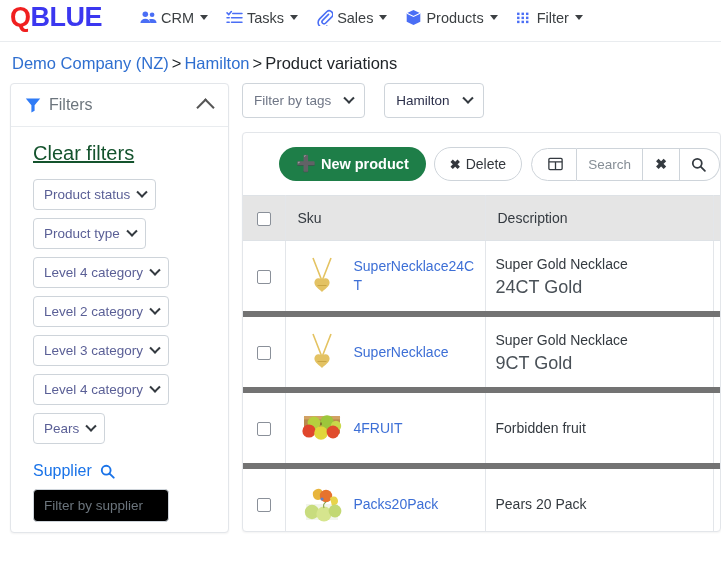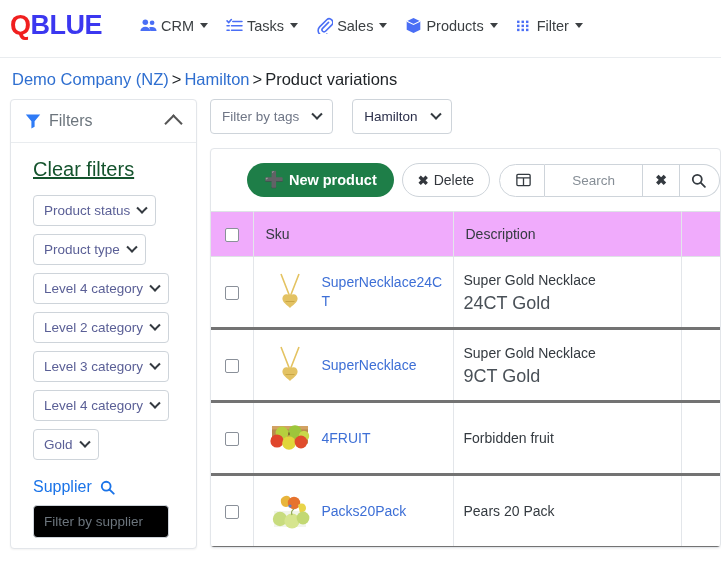--- a/index.html
+++ b/index.html
@@ -7,21 +7,21 @@
     margin: 0; padding: 0;
     width: 721px; height: 561px;
     overflow: hidden;
     background: #ffffff;
     font-family: "Liberation Sans", sans-serif;
     -webkit-font-smoothing: antialiased;
   }
 
   
   #topnav {
-    height: 58px;
+    height: 42px;
     background: #ffffff;
     display: flex;
     align-items: center;
     padding: 0 0 6px 10px;
     border-bottom: 1px solid #e9ecef;
     position: relative;
   }
   #logo {
     font-size: 27px;
     font-weight: 700;
@@ -79,21 +79,21 @@
   
   #body-wrap {
     display: flex;
     align-items: flex-start;
     padding: 0 0 0 10px;
     height: 470px;
   }
 
   
   #filters-card {
-    width: 187px;
+    width: 219px;
     flex: none;
     background: #fff;
     border: 1px solid #e3e6ea;
     border-radius: 4px;
     box-shadow: 0 1px 2px rgba(0,0,0,.05);
   }
   #filters-head {
     display: flex;
     align-items: center;
     padding: 12px 12px 12px 14px;
@@ -309,37 +309,37 @@
   }
 
   
   #ptable {
     width: 100%;
     border-collapse: collapse;
     table-layout: fixed;
     font-size: 14px;
   }
   #ptable thead th {
-    background: #f0abfc;
+    background: #e5e5e5;
     border-top: 1px solid #dee2e6;
     border-bottom: 1px solid #dee2e6;
     border-right: 1px solid #e3e6ea;
     color: #343a40;
     font-weight: 400;
     text-align: left;
     padding: 14px 12px;
     white-space: nowrap;
   }
   #ptable thead th.c-check { width: 42px; padding-left: 14px; }
   #ptable thead th.c-sku   { width: 200px; padding-left: 12px; }
   #ptable thead th.c-desc  { width: 228px; padding-left: 12px; }
   #ptable thead th.c-price { width: 120px; text-align: right; border-right: none; }
 
   #ptable tbody td {
-    border-bottom: 3px solid #737373;
+    border-bottom: 6px solid #737373;
     border-right: 1px solid #e3e6ea;
     vertical-align: middle;
     padding: 9px 10px;
     color: #343a40;
   }
   #ptable tbody td.c-check { padding-left: 14px; }
   #ptable tbody td.c-price { text-align: right; border-right: none; white-space: nowrap; }
 
   .cb {
     width: 14px; height: 14px;
@@ -485,21 +485,21 @@
       </div>
       <div class="fsel">
         <span>Level 3 category</span>
         <i class="chev-dn"></i>
       </div>
       <div class="fsel">
         <span>Level 4 category</span>
         <i class="chev-dn"></i>
       </div>
       <div class="fsel">
-        <span>Gold</span>
+        <span>Pears</span>
         <i class="chev-dn"></i>
       </div>
 
       <div id="supplier-row">
         <span id="supplier-label">Supplier</span>
         <span class="mag">
           <svg viewBox="0 0 16 16" fill="none" stroke="currentColor" stroke-width="2">
               <circle cx="6.6" cy="6.6" r="4.7"></circle>
               <path d="M10.2 10.2L14.6 14.6" stroke-linecap="round"></path>
             </svg>

